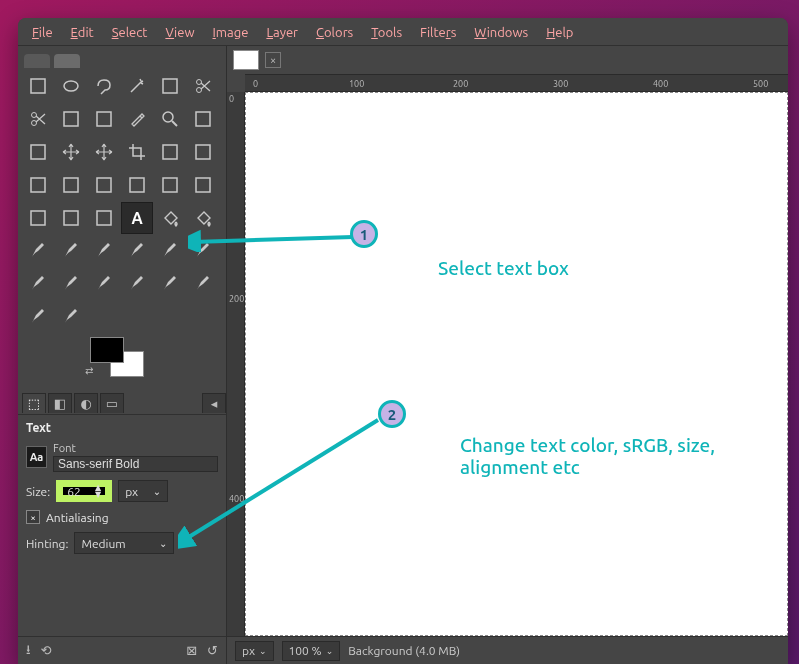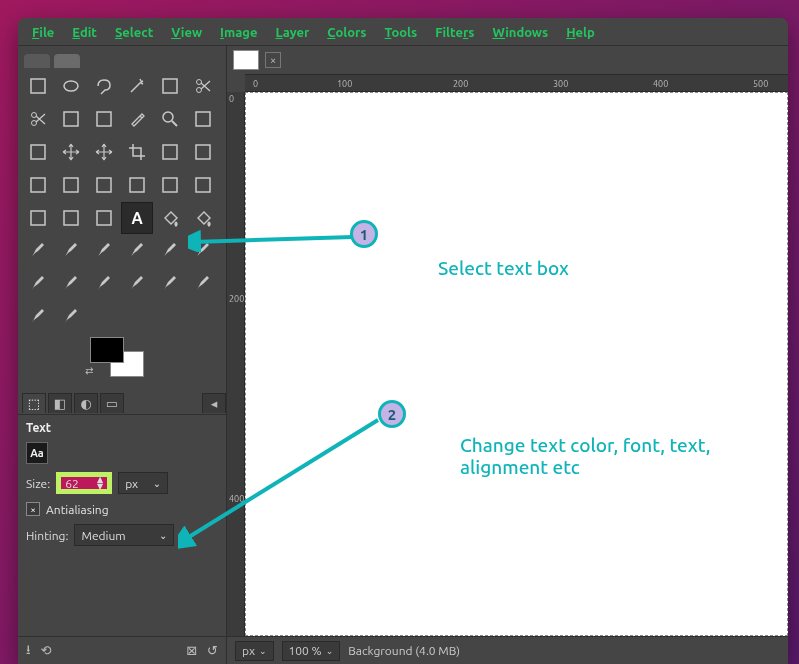--- a/index.html
+++ b/index.html
@@ -42,23 +42,22 @@
     height: 28px;
     background: #454545;
     display: flex;
     align-items: center;
     gap: 2px;
     padding: 0 6px;
     border-bottom: 1px solid #303030;
   }
   .menubar span {
     padding: 4px 8px;
-    color: #22c55e;
+    color: #fca5a5;
     cursor: pointer;
-    font-weight: bold;
   }
   .menubar span u { text-decoration: underline; }
 
   .content {
     flex: 1;
     display: flex;
     overflow: hidden;
   }
 
   .left-panel {
@@ -151,21 +150,21 @@
     width:22px;height:22px;background:#1a1a1a;border:1px solid #666;
     display:flex;align-items:center;justify-content:center;
     font-weight:bold;font-size:11px;color:#eee;
   }
   .text-input {
     flex:1; height:22px; background:#3a3a3a; border:1px solid #2a2a2a;
     color:#ddd; padding:0 4px; font-size:12px;
   }
   .row { display:flex; align-items:center; gap:6px; }
   .spinner {
-    width:56px; height:22px; background:#be185d; border:5px solid #bef264;
+    width:56px; height:22px; background:#000000; border:7px solid #bef264;
     color:#ddd; padding:0 4px; font-size:12px; display:flex;align-items:center;
   }
   .combo {
     height:22px; background:#3a3a3a; border:1px solid #2a2a2a;
     color:#ddd; padding:0 6px; font-size:12px; display:flex;align-items:center;gap:6px;
   }
   .chev { margin-left:auto; font-size:10px;}
   .chk { display:flex; align-items:center; gap:6px; }
   .chkbox { width:14px;height:14px;border:1px solid #888;background:#3a3a3a;display:flex;align-items:center;justify-content:center;color:#fff;font-size:10px;}
 
@@ -501,20 +500,24 @@
         <div class="opt-tab">◐</div>
         <div class="opt-tab">▭</div>
         <div style="margin-left:auto" class="opt-tab">◂</div>
       </div>
 
       <div class="tool-options">
         <div class="heading">Text</div>
 
         <div class="font-row">
           <div class="aa-box">Aa</div>
+          <div style="display:flex;flex-direction:column;flex:1;gap:2px">
+            <span style="font-size:11px;color:#ccc">Font</span>
+            <input class="text-input" value="Sans-serif Bold" style="">
+          </div>
         </div>
 
         <div class="row">
           <span>Size:</span>
           <div class="spinner">
             <span>62</span>
             <span style="margin-left:auto;font-size:8px;line-height:7px">▲<br>▼</span>
           </div>
           <div class="combo" style="width:50px">
             <span>px</span>
@@ -547,21 +550,21 @@
 
     <div class="canvas-area">
 
       <div class="canvas-top">
         <div class="thumb"></div>
         <div class="close-thumb">×</div>
       </div>
 
       <div class="ruler-h" id="ruler-h">
           <span style="left: 8px;">0</span>
-          <span style="left: 92px;">100</span>
+          <span style="left: 104px;">100</span>
           <span style="left: 208px;">200</span>
           <span style="left: 308px;">300</span>
           <span style="left: 408px;">400</span>
           <span style="left: 508px;">500</span>
         </div>
 
       <div class="canvas-body">
         <div class="ruler-v" id="ruler-v">
             <span style="top: 2px;">0</span>
             <span style="top: 202px;">200</span>
@@ -608,13 +611,13 @@
         <path d="M0,0 L0,6 L7,3 z" fill="#0fb4b8"></path>
       </marker>
     </defs>
   <line x1="200" y1="8" x2="6" y2="128" stroke="#0fb4b8" stroke-width="4" marker-end="url(#ah2)"></line>
 </svg>
 <div class="anno" style="left:378px;top:400px">
   <div class="anno-circle">
     <span>2</span>
   </div>
 </div>
-<div class="anno anno-text" style="left:460px;top:400px;width:260px">Change text color, font, text, alignment etc</div>
+<div class="anno anno-text" style="left:460px;top:400px;width:260px">Change text color, sRGB, size, alignment etc</div>
 
 </body></html>

